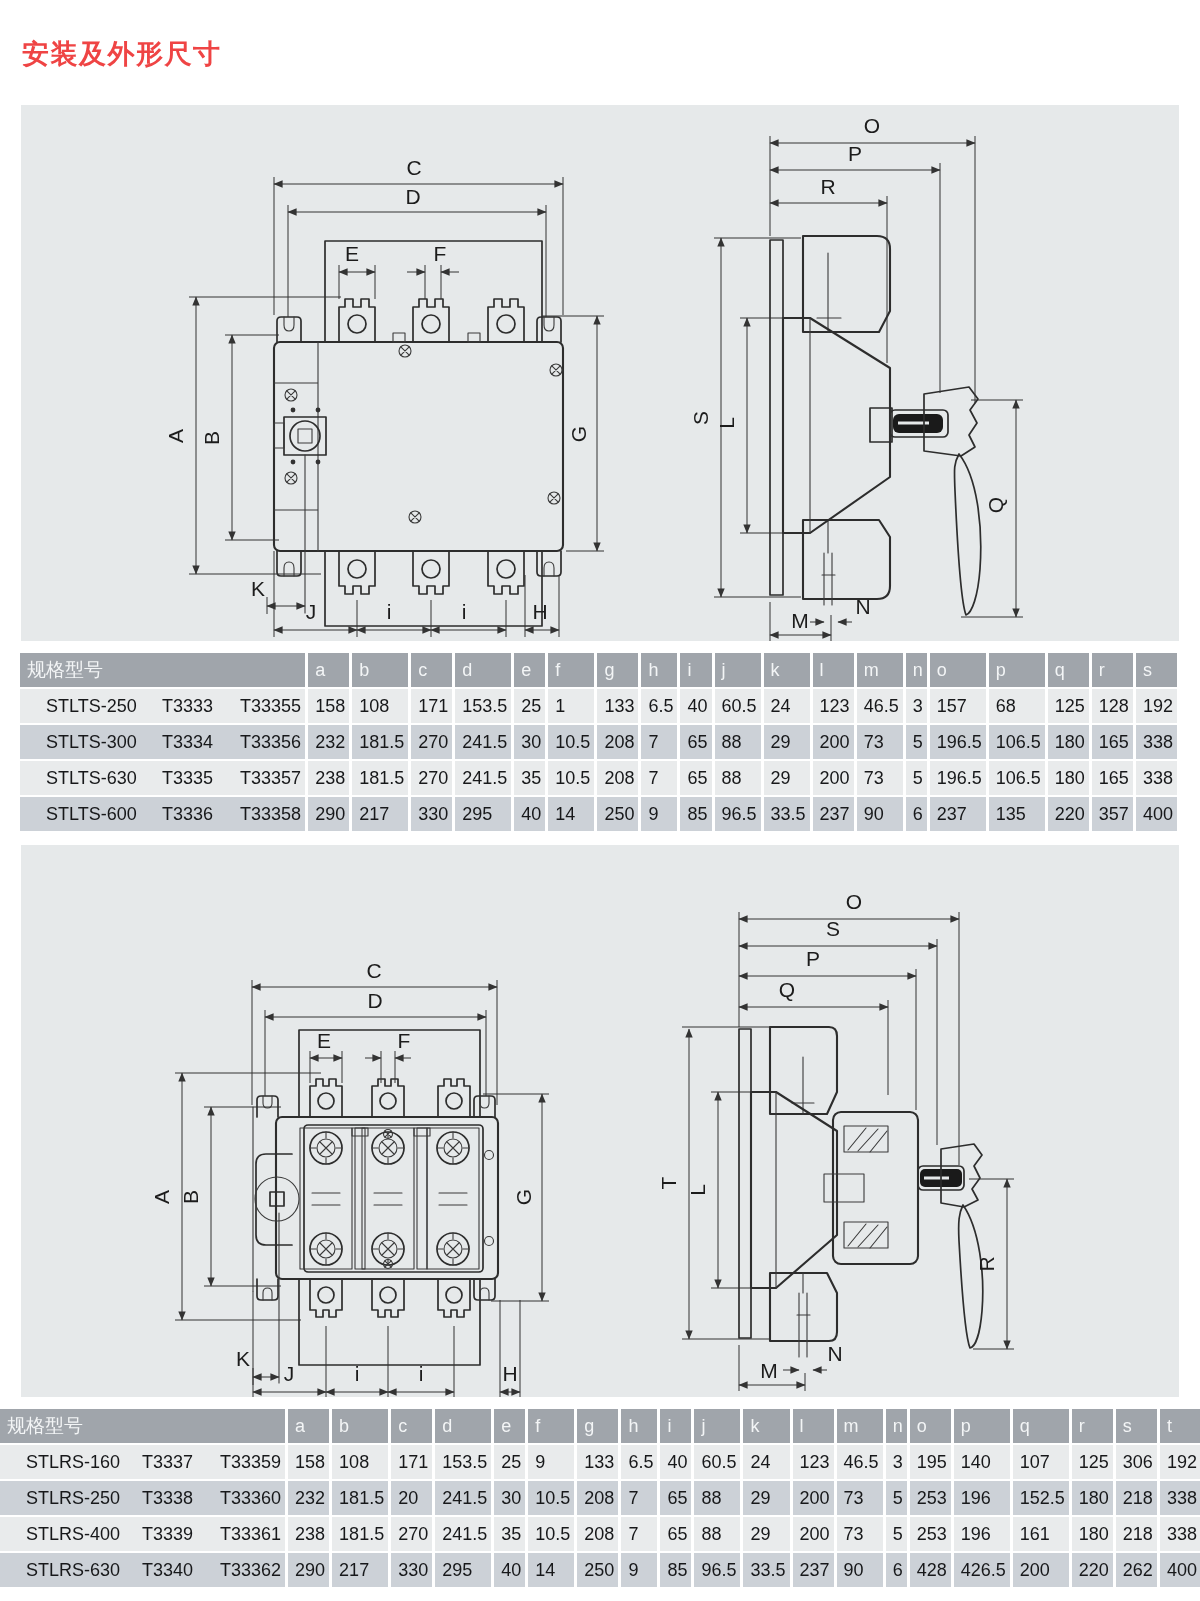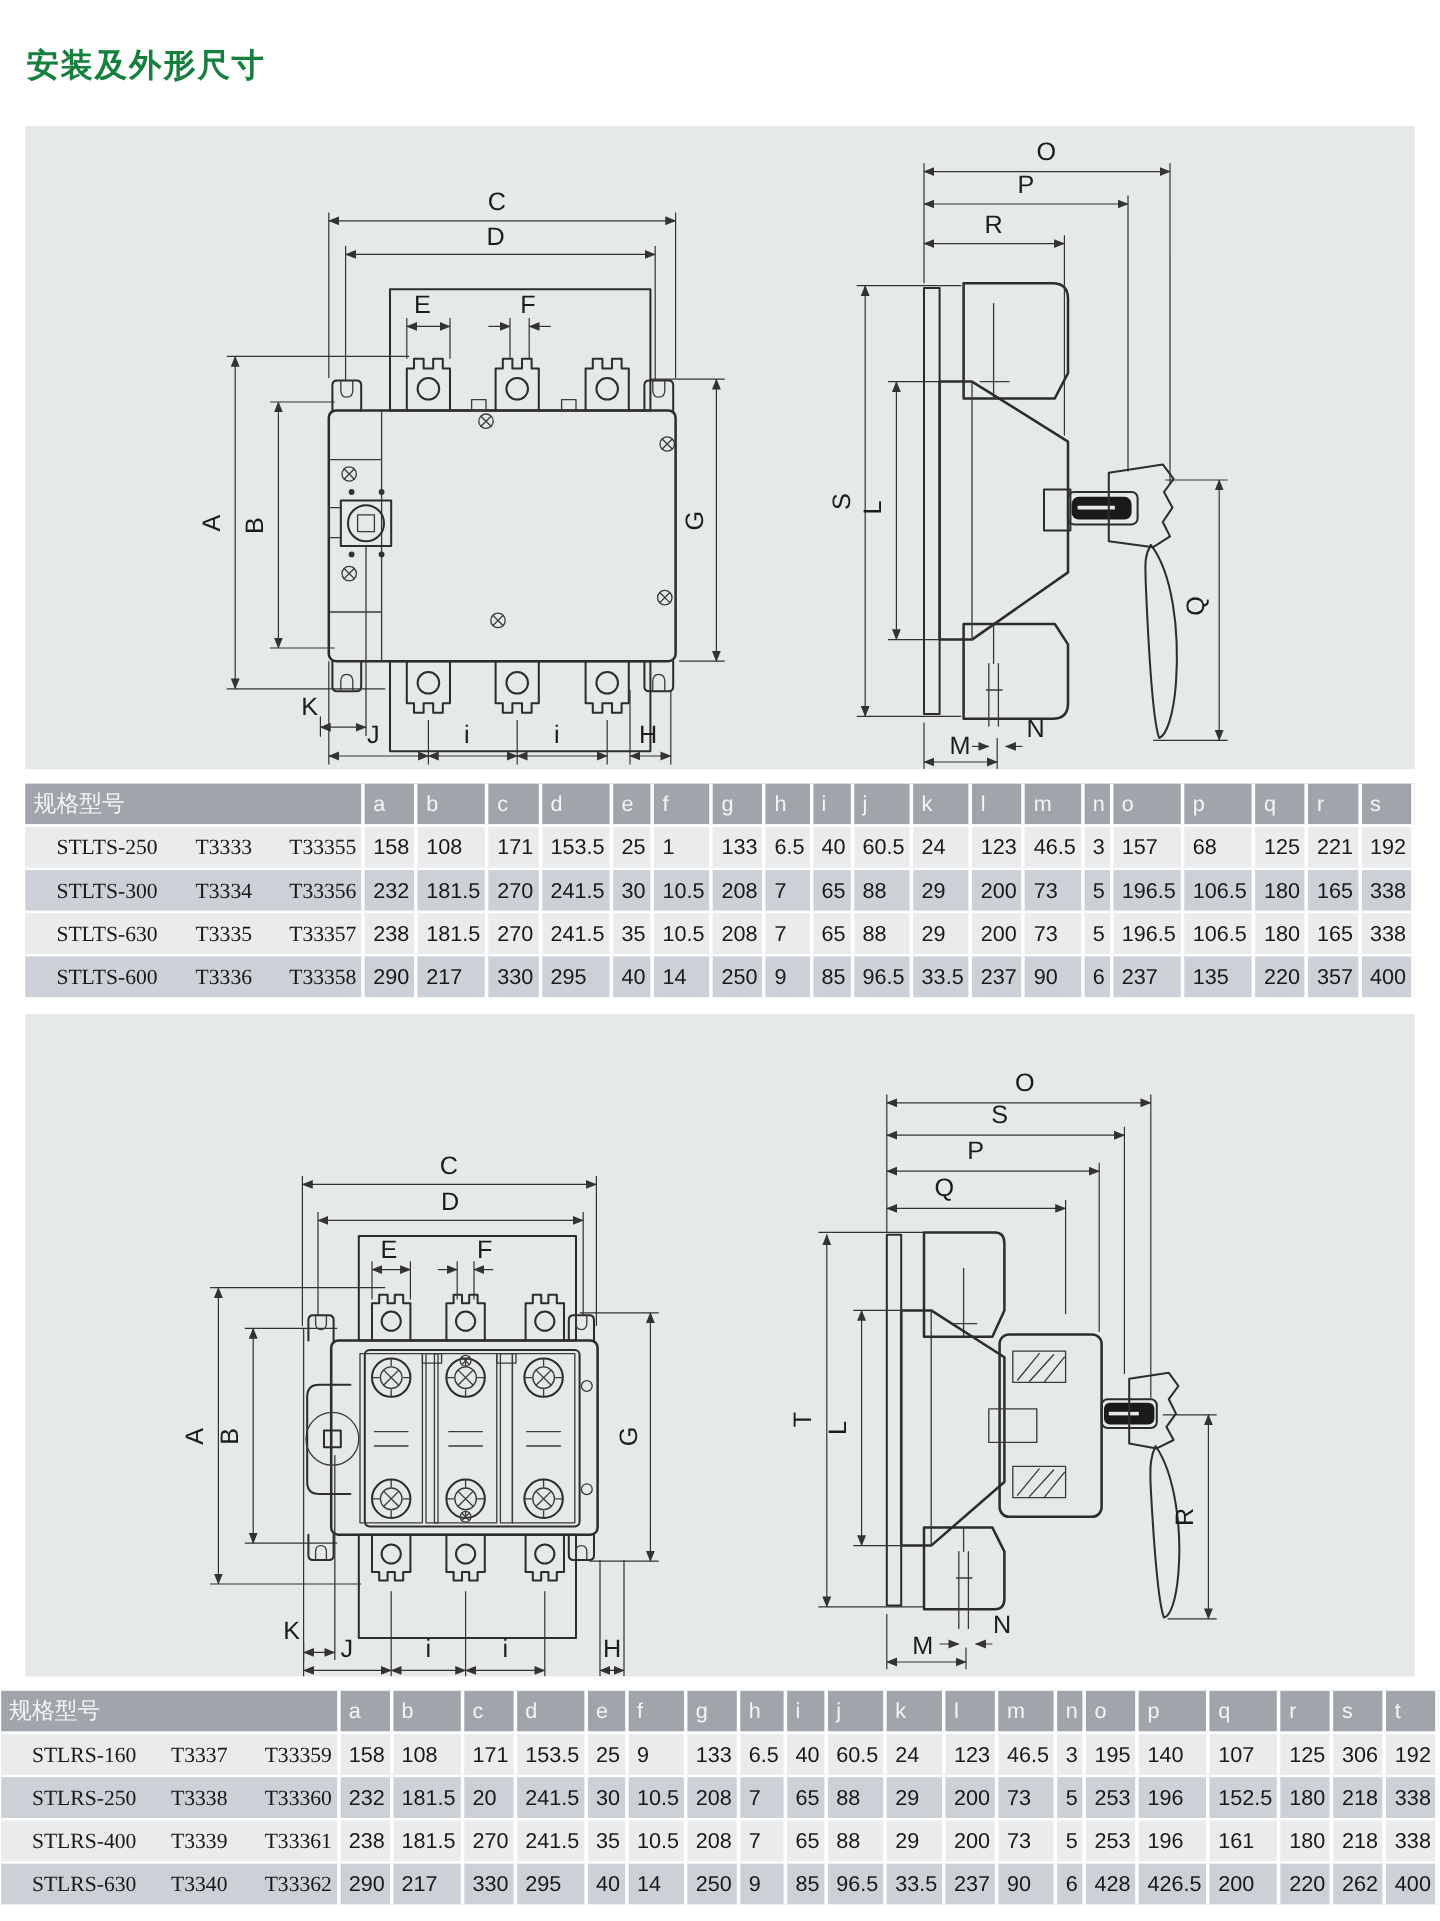--- a/index.html
+++ b/index.html
@@ -1,35 +1,35 @@
 <!DOCTYPE html>
 <html><head>
 <meta charset="utf-8">
 <style>
   html,body{margin:0;padding:0;background:#fff;}
   body{width:1200px;font-family:"Liberation Sans","DejaVu Sans",sans-serif;-webkit-font-smoothing:antialiased;}
   .page{width:1200px;padding-bottom:16px;}
-  h1.title{margin:36px 6px 0 22px;font-size:27px;font-weight:700;color:#15803d;letter-spacing:1.5px;}
+  h1.title{margin:36px 6px 0 22px;font-size:27px;font-weight:700;color:#ef4444;letter-spacing:1.5px;}
   .panel{width:1158px;margin:0 auto;background:#e6e9ea;}
   .panel1{margin-top:33px;height:536px;}
   .panel2{margin-top:14px;height:552px;}
   svg{display:block;}
   
   .o{fill:none;stroke:#2d2d2d;stroke-width:1.7;stroke-linejoin:round;stroke-linecap:round;}
   .o2{fill:none;stroke:#2d2d2d;stroke-width:2.1;stroke-linejoin:round;}
   .t{fill:none;stroke:#3a3a3a;stroke-width:1.1;stroke-linejoin:round;stroke-linecap:round;}
   .d{fill:none;stroke:#333;stroke-width:1;}
   .lb{font-size:21px;fill:#1c1c1c;font-family:"Liberation Sans","DejaVu Sans",sans-serif;}
   
   table.dim{width:1158px;margin:12px auto 0;border-collapse:separate;border-spacing:0;table-layout:auto;color:#17181a;font-size:18px;}
   table.dim th,table.dim td{white-space:nowrap;text-align:left;vertical-align:middle;}
   table.dim thead th{background:#a0a5ab;color:#f3f5f6;font-weight:400;height:34px;padding:0 4px 0 7px;border-right:3px solid #fff;font-size:18px;}
   table.dim thead th.model-col{font-size:19px;margin-top:20px;}
   table.dim tbody td{height:34px;padding:0 4px 0 7px;border-right:3px solid #fff;border-top:2px solid #fff;}
-  table.dim tbody td.model-col{padding-left:26px;font-family:Liberation Serif, serif;}
+  table.dim tbody td.model-col{padding-left:26px;}
   table.dim tbody tr:nth-child(odd) td{background:#e9ebec;}
   table.dim tbody tr:nth-child(even) td{background:#ccd1d7;}
   table.dim td.model-col span{display:inline-block;}
   table.dim td.model-col span:nth-child(1){width:116px;}
   table.dim td.model-col span:nth-child(2){width:78px;}
   #table1 th.model-col{width:258px;}
   #table2 th.model-col{width:248px;}
 </style>
 </head>
 <body>
@@ -219,21 +219,21 @@
           <td>6.5</td>
           <td>40</td>
           <td>60.5</td>
           <td>24</td>
           <td>123</td>
           <td>46.5</td>
           <td>3</td>
           <td>157</td>
           <td>68</td>
           <td>125</td>
-          <td>221</td>
+          <td>128</td>
           <td>192</td>
         </tr>
         <tr>
           <td class="model-col"><span>STLTS-300</span><span>T3334</span><span>T33356</span></td>
           <td>232</td>
           <td>181.5</td>
           <td>270</td>
           <td>241.5</td>
           <td>30</td>
           <td>10.5</td>

